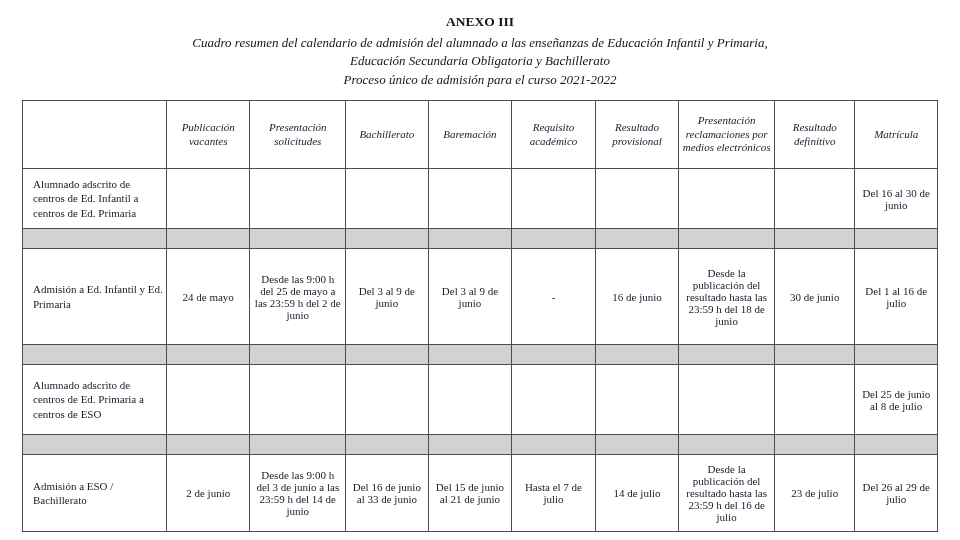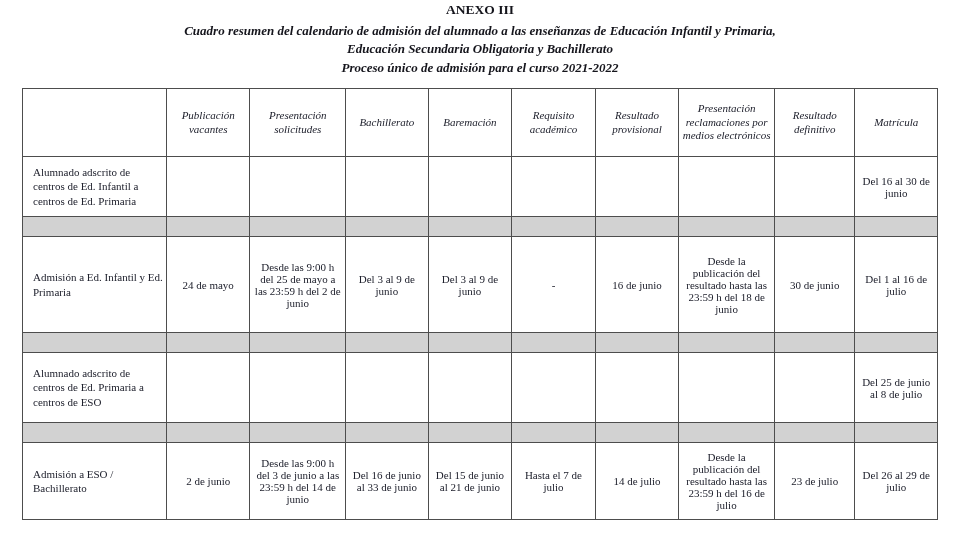--- a/index.html
+++ b/index.html
@@ -13,31 +13,32 @@
   body{
     width:960px;height:540px;
     background:var(--paper);
     font-family:"Liberation Serif","DejaVu Serif",serif;
     color:var(--ink);
     overflow:hidden;
   }
   .page{width:960px;height:540px;position:relative;}
   .titles{
     text-align:center;
+    padding-top:12px;
     line-height:1.45;
   }
   .doc-title{
     font-size:13.5px;
     font-weight:bold;
     color:#15151c;
     margin-bottom:2px;
   }
   .doc-subtitle{
     font-size:13px;
-    font-weight:bold;
+    font-weight:normal;
     font-style:italic;
     color:#15151c;
   }
   table{
     border-collapse:collapse;
     table-layout:fixed;
     margin:10px 0 0 22px;
     width:916px;
   }
   td,th{

